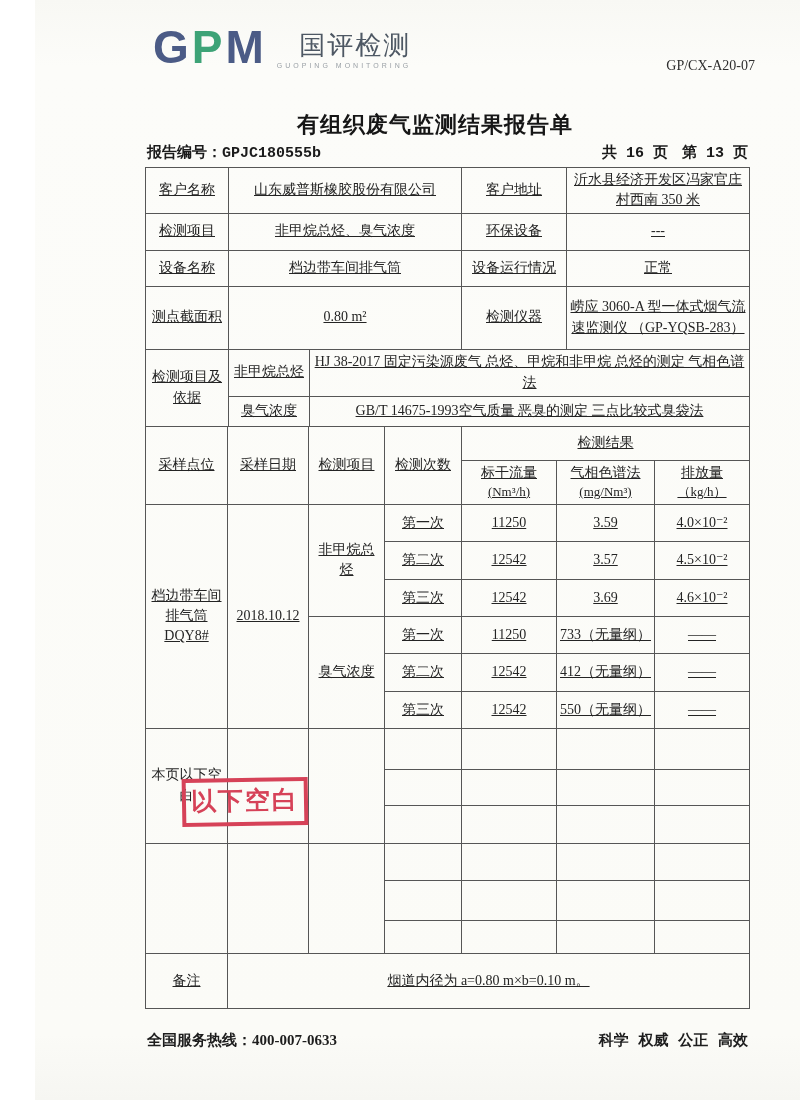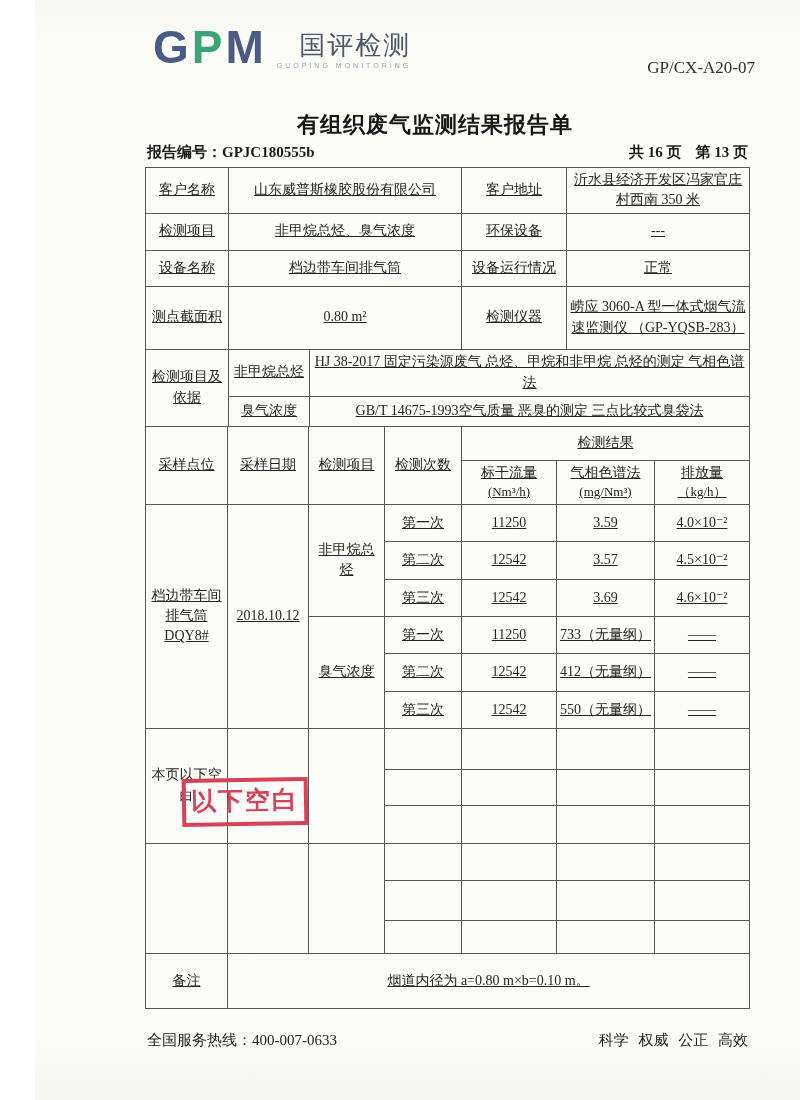--- a/index.html
+++ b/index.html
@@ -19,30 +19,30 @@
 
   
   .logo { position:absolute; left:118px; top:26px; display:flex; align-items:flex-start; }
   .logo-letters {
     font-family:"Liberation Sans","DejaVu Sans",sans-serif;
     font-weight:700; font-size:46px; line-height:0.95; letter-spacing:3px;
   }
   .logo-text { margin-left:10px; margin-top:6px; font-family:"Liberation Sans","DejaVu Sans",sans-serif; }
   .logo-cn { font-size:26px; line-height:1; color:#4e5864; letter-spacing:2px; font-weight:500;text-align:right; }
   .logo-en { font-size:7px; color:#9aa0a6; letter-spacing:3px; margin-top:4px; white-space:nowrap; }
-  .doc-code { position:absolute; right:80px; top:58px; font-size:17px; color:#2e2e2e; }
+  .doc-code { position:absolute; right:80px; top:58px; font-size:14px; color:#2e2e2e; }
 
   .title {
     position:absolute; top:110px; left:0; width:100%;
     text-align:center; font-size:22px; font-weight:bold; letter-spacing:1px; color:#161616;
   }
   .report-line {
     position:absolute; top:143px; left:112px; right:87px;
     display:flex; justify-content:space-between; align-items:flex-end;
-    font-size:15px; font-weight:bold; color:#1b1b1b;
+    font-size:15px; font-weight:bold; color:#1b1b1b;font-family:Liberation Mono, monospace;
   }
   .page-info span + span { margin-left:14px; }
 
   
   .tables { position:absolute; top:167px; left:110px; width:604px;text-decoration:underline; }
   table.tbl { border-collapse:collapse; table-layout:fixed; width:604px; }
   table.tbl + table.tbl { margin-top:-1px; }
   .tbl td {
     border:1px solid #565656;
     text-align:center; vertical-align:middle;
@@ -67,21 +67,21 @@
     padding:1px 5px 3px 5px;
     border:4px solid;
     transform:rotate(-1deg);
     font-family:"Liberation Serif","DejaVu Serif",serif;
   }
 
   
   .footer {
     position:absolute; top:1031px; left:112px; right:87px;
     display:flex; justify-content:space-between;
-    font-size:15px; font-weight:normal; color:#1d1d1d;
+    font-size:15px; font-weight:bold; color:#1d1d1d;
   }
   .slogan { word-spacing:6px; }
 </style>
 </head>
 <body>
 
 <div class="page">
 
   <div class="logo">
     <div class="logo-letters">

